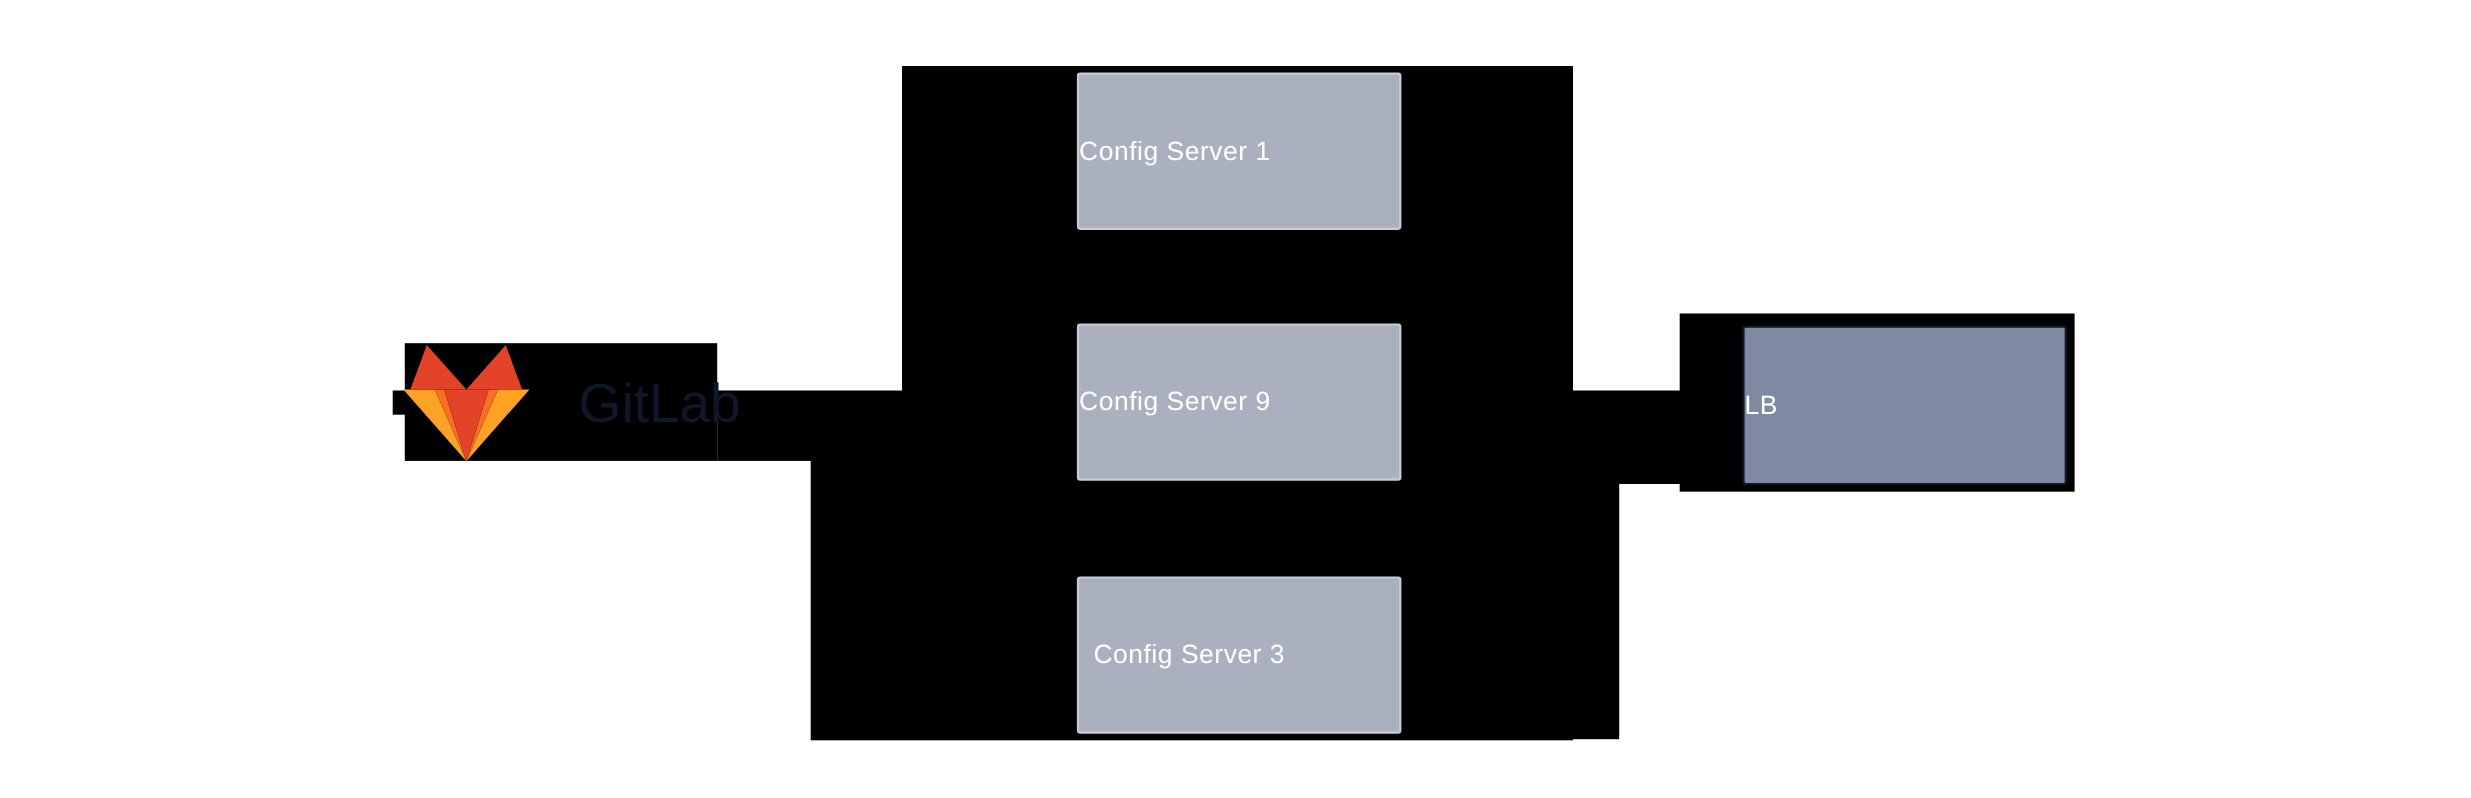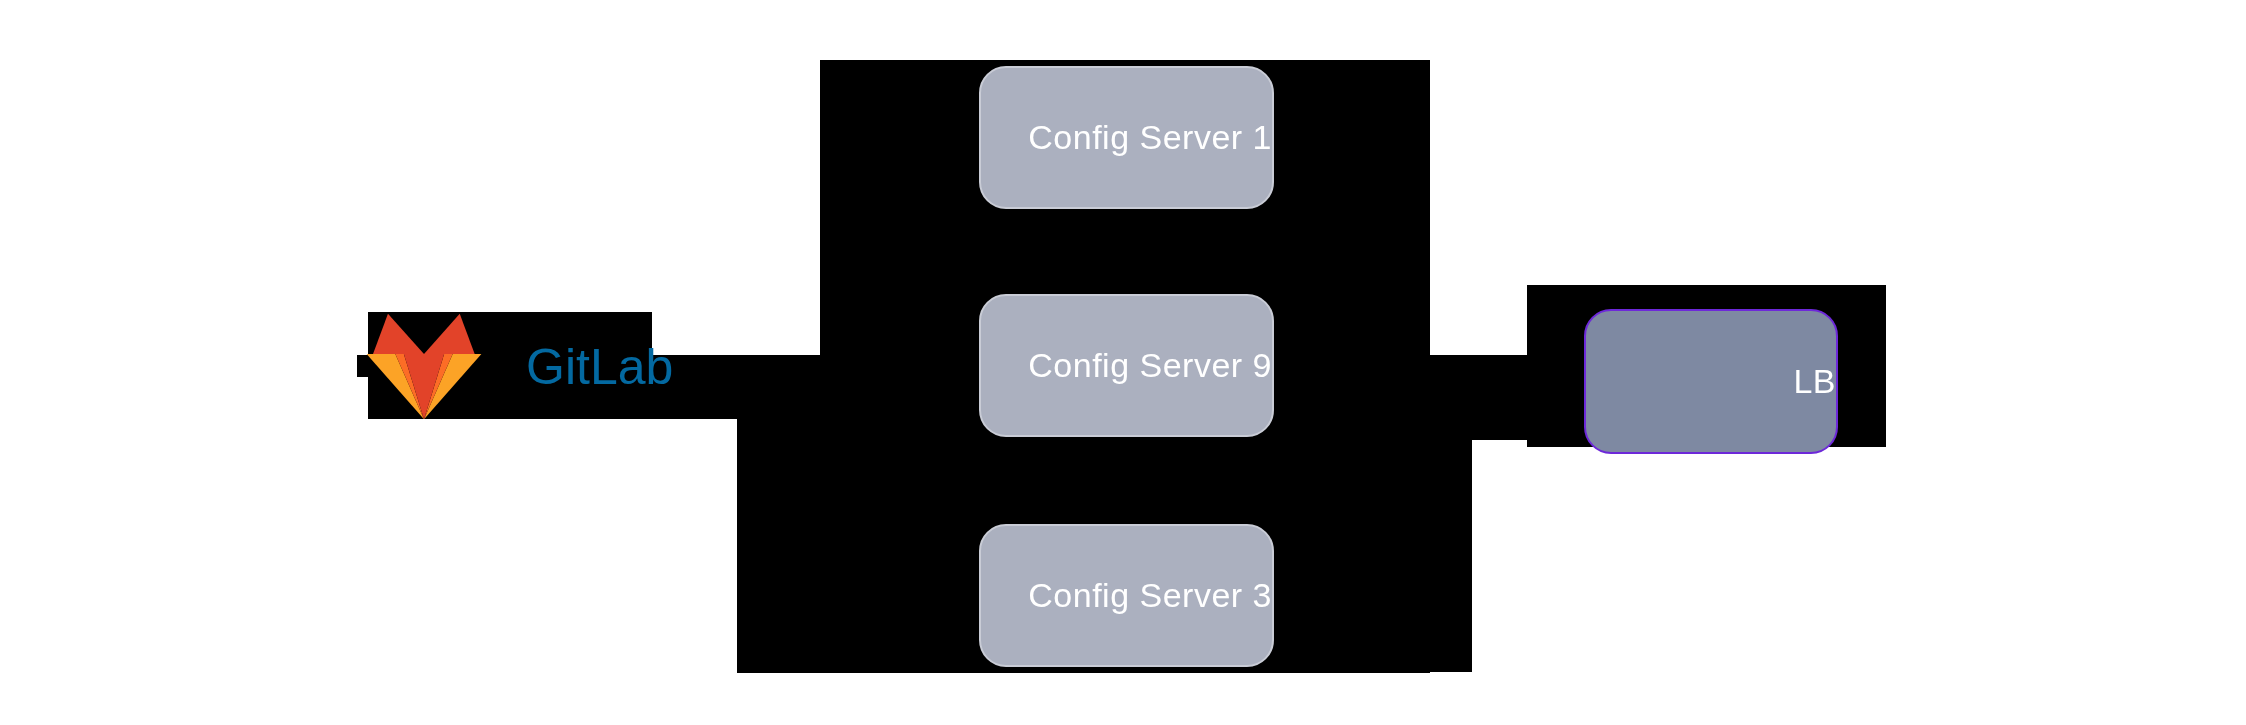--- a/index.html
+++ b/index.html
@@ -26,63 +26,63 @@
   .shape-column-left     { left: 737px; top: 418px; width: 83px;  height: 255px; }
   .shape-middle-block    { left: 820px; top: 60px;  width: 610px; height: 613px; }
   .shape-band-right      { left: 1430px; top: 355px; width: 100px; height: 85px; }
   .shape-column-right    { left: 1430px; top: 440px; width: 42px;  height: 232px; }
   .shape-lb-backdrop     { left: 1527px; top: 285px; width: 359px; height: 162px; }
 
   
   .node {
     position: absolute;
     box-sizing: border-box;
-    border-radius: 27px;
+    border-radius: 3px;
     display: flex;
     align-items: center;
-    justify-content: flex-end;
+    justify-content: flex-start;
     color: #ffffff;
-    font-size: 34px;
+    font-size: 24px;
     letter-spacing: 0.5px;
     white-space: nowrap;
   }
   .node.config {
     background: #abb0bf;
     border: 2px solid #c9ccd6;
     width: 295px;
     height: 143px;
     left: 979px;
   }
   .node.config1 { top: 66px; }
   .node.config2 { top: 294px; }
   .node.config3 { top: 524px; padding-left: 13px; }
   .node.lb {
     background: #7e89a2;
-    border: 2px solid #6d28d9;
-    width: 254px;
+    border: 2px solid #0f172a;
+    width: 295px;
     height: 145px;
     left: 1584px;
-    top: 309px;
+    top: 296px;
   }
 
   
   .gitlab-logo {
     position: absolute;
     left: 366px;
     top: 313px;
     width: 116px;
     height: 107px;
   }
   .gitlab-word {
     position: absolute;
     left: 526px;
     top: 342px;
     font-size: 50px;
     line-height: 50px;
-    color: #0369a1;
+    color: #0f172a;
     letter-spacing: 0px;
     white-space: nowrap;
   }
 </style>
 </head>
 <body>
 
 <div class="canvas">
 
   <div class="blk shape-gitlab-backdrop"></div>

